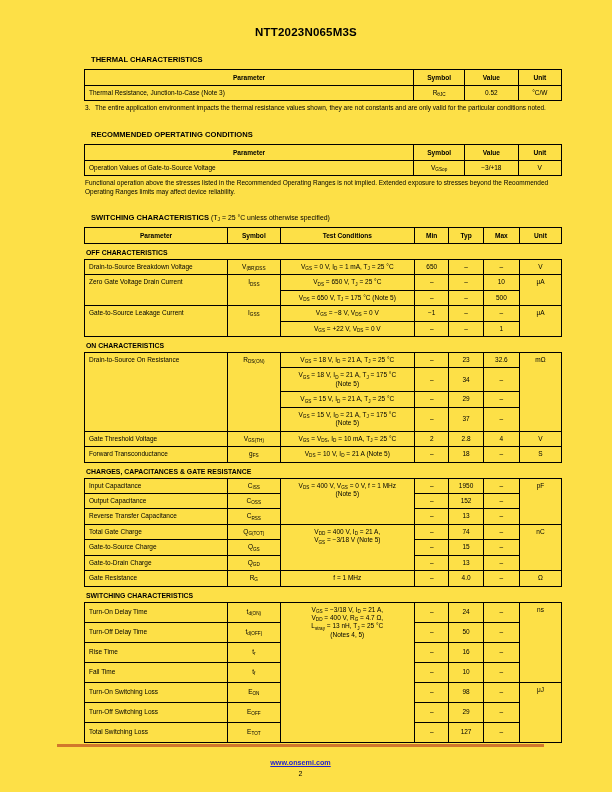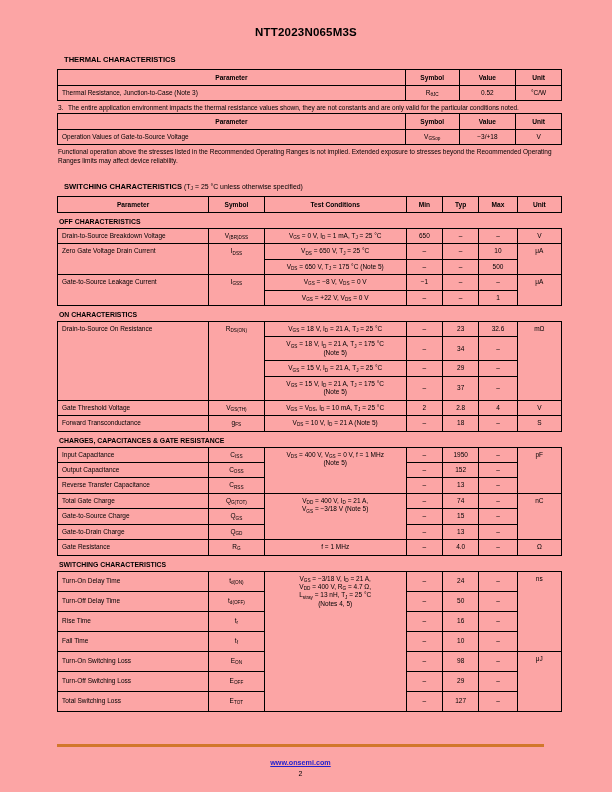--- a/index.html
+++ b/index.html
@@ -1,19 +1,19 @@
 <!DOCTYPE html>
 <html><head>
 <meta charset="utf-8">
 <style>
   html,body{margin:0;padding:0;background:#ffffff;}
-  .page{position:relative;width:612px;height:792px;background:#fca5a5;color:#000;
+  .page{position:relative;width:612px;height:792px;background:#fde047;color:#000;
         font-family:"Liberation Sans", sans-serif;overflow:hidden;}
   .title{padding-top:26px;text-align:center;font-size:11.5px;font-weight:bold;letter-spacing:.2px;}
-  .content{padding:0 50px 0 57px;}
+  .content{padding:0 50px 0 57px;margin-left:27px;}
   .h{font-weight:bold;font-size:7.6px;margin:17px 0 5px 7px;}
   .h .hrest{font-weight:normal;font-size:6.9px;}
   .tbl{width:100%;border-collapse:collapse;table-layout:fixed;border:1.5px solid #000;}
   .tbl th,.tbl td{border:1px solid #000;overflow:hidden;}
   .tbl th{font-size:6.6px;font-weight:bold;text-align:center;padding:4px 2px;}
   .tbl td{font-size:6.5px;text-align:center;vertical-align:middle;padding:3px 3px;line-height:1.3;}
   .tbl td.left{text-align:left;padding-left:4px;}
   .tbl td.vtop{vertical-align:top;}
   sub{font-size:0.72em;vertical-align:baseline;position:relative;top:0.28em;}
   
@@ -65,20 +65,21 @@
             <td>0.52</td>
             <td>°C/W</td>
           </tr>
         </tbody>
     </table>
     <div class="note numbered">
       <span class="note-num">3.</span>
       <span class="note-body">The entire application environment impacts the thermal resistance values shown, they are not constants and are only valid for the particular conditions noted.</span>
     </div>
 
+    <div class="h">RECOMMENDED OPERTATING CONDITIONS</div>
     <table class="tbl">
       <colgroup>
           <col class="c4-p">
           <col class="c4-s">
           <col class="c4-v">
           <col class="c4-u">
         </colgroup>
       <thead>
           <tr>
             <th>Parameter</th>

